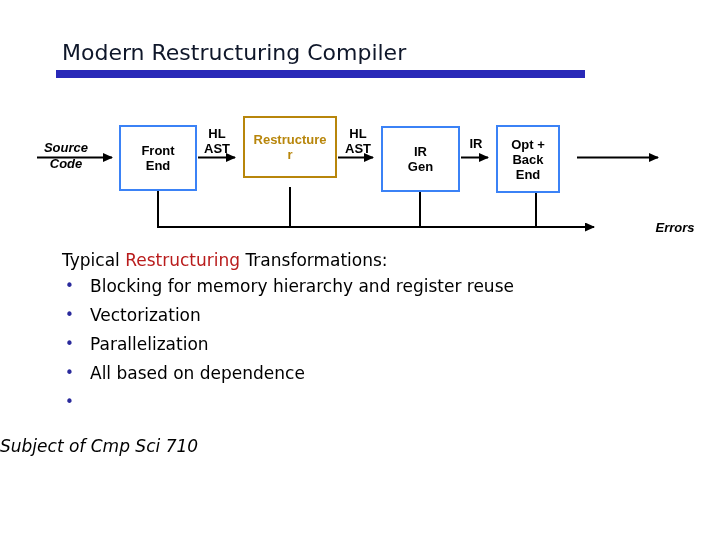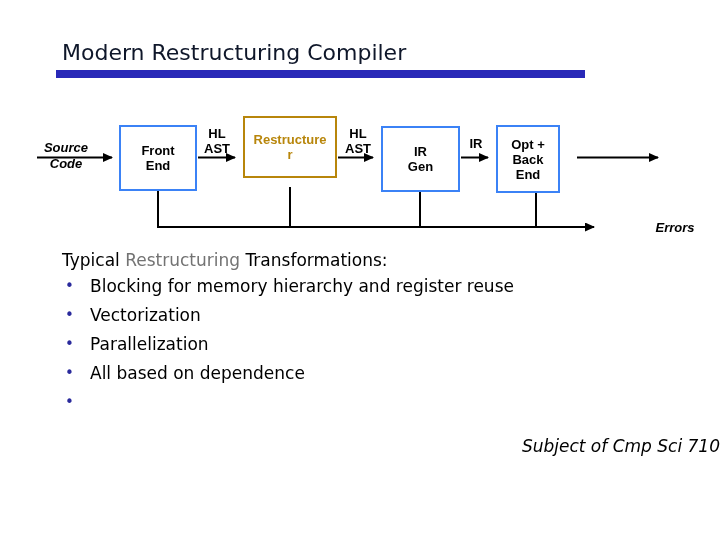--- a/index.html
+++ b/index.html
@@ -35,26 +35,26 @@
   }
   .italic { font-style:italic; }
   #label-source  { left:28px;  top:140px; width:76px; line-height:16px; }
   #label-hl-ast-1{ left:190px; top:126px; width:54px; }
   #label-hl-ast-2{ left:331px; top:126px; width:54px; }
   #label-ir      { left:462px; top:136px; width:28px; }
   #label-machine { left:585px; top:139px; width:76px; line-height:16px; }
   #label-errors  { left:612px; top:220px; width:70px; text-align:center;margin-left:28px; }
   
   .heading { position:absolute; left:62px; top:250px; font-size:17px; white-space:nowrap; }
-  .heading .highlight { color:#737373;margin-top:12px; }
+  .heading .highlight { color:#b91c1c;margin-top:12px; }
   .bullets { position:absolute; left:62px; top:272px; margin:0; padding:0; list-style:none;
              font-size:17px; }
   .bullets li { position:relative; padding-left:28px; line-height:29px; white-space:nowrap; }
   .bullets .dot { position:absolute; left:3px; top:0; color:#2a2a9c; font-size:15px; }
-  .footer { position:absolute; left:0; top:436px; width:720px; text-align:right;
+  .footer { position:absolute; left:0; top:436px; width:720px; text-align:left;
             font-style:italic; font-size:17px; }
 </style>
 </head>
 <body>
 
 <div class="slide">
 
   <div class="title">Modern Restructuring Compiler</div>
   <div class="accent-bar"></div>
 

